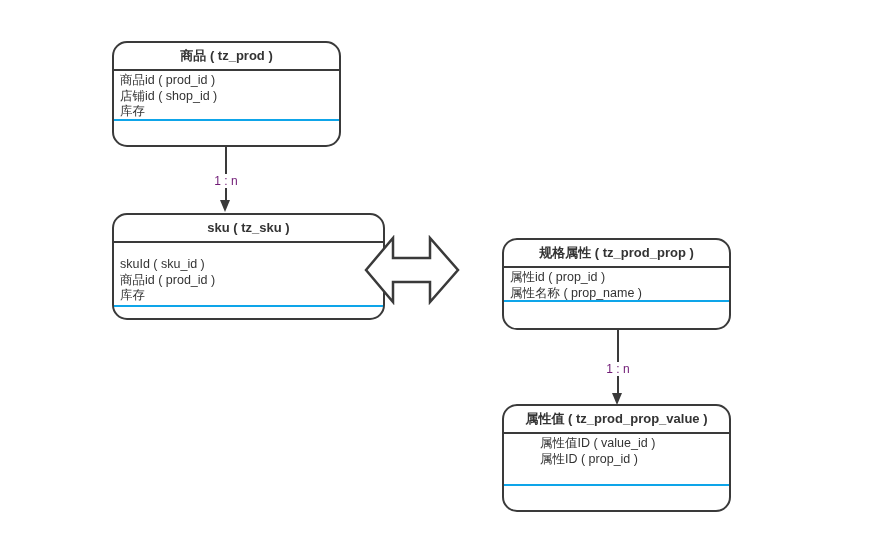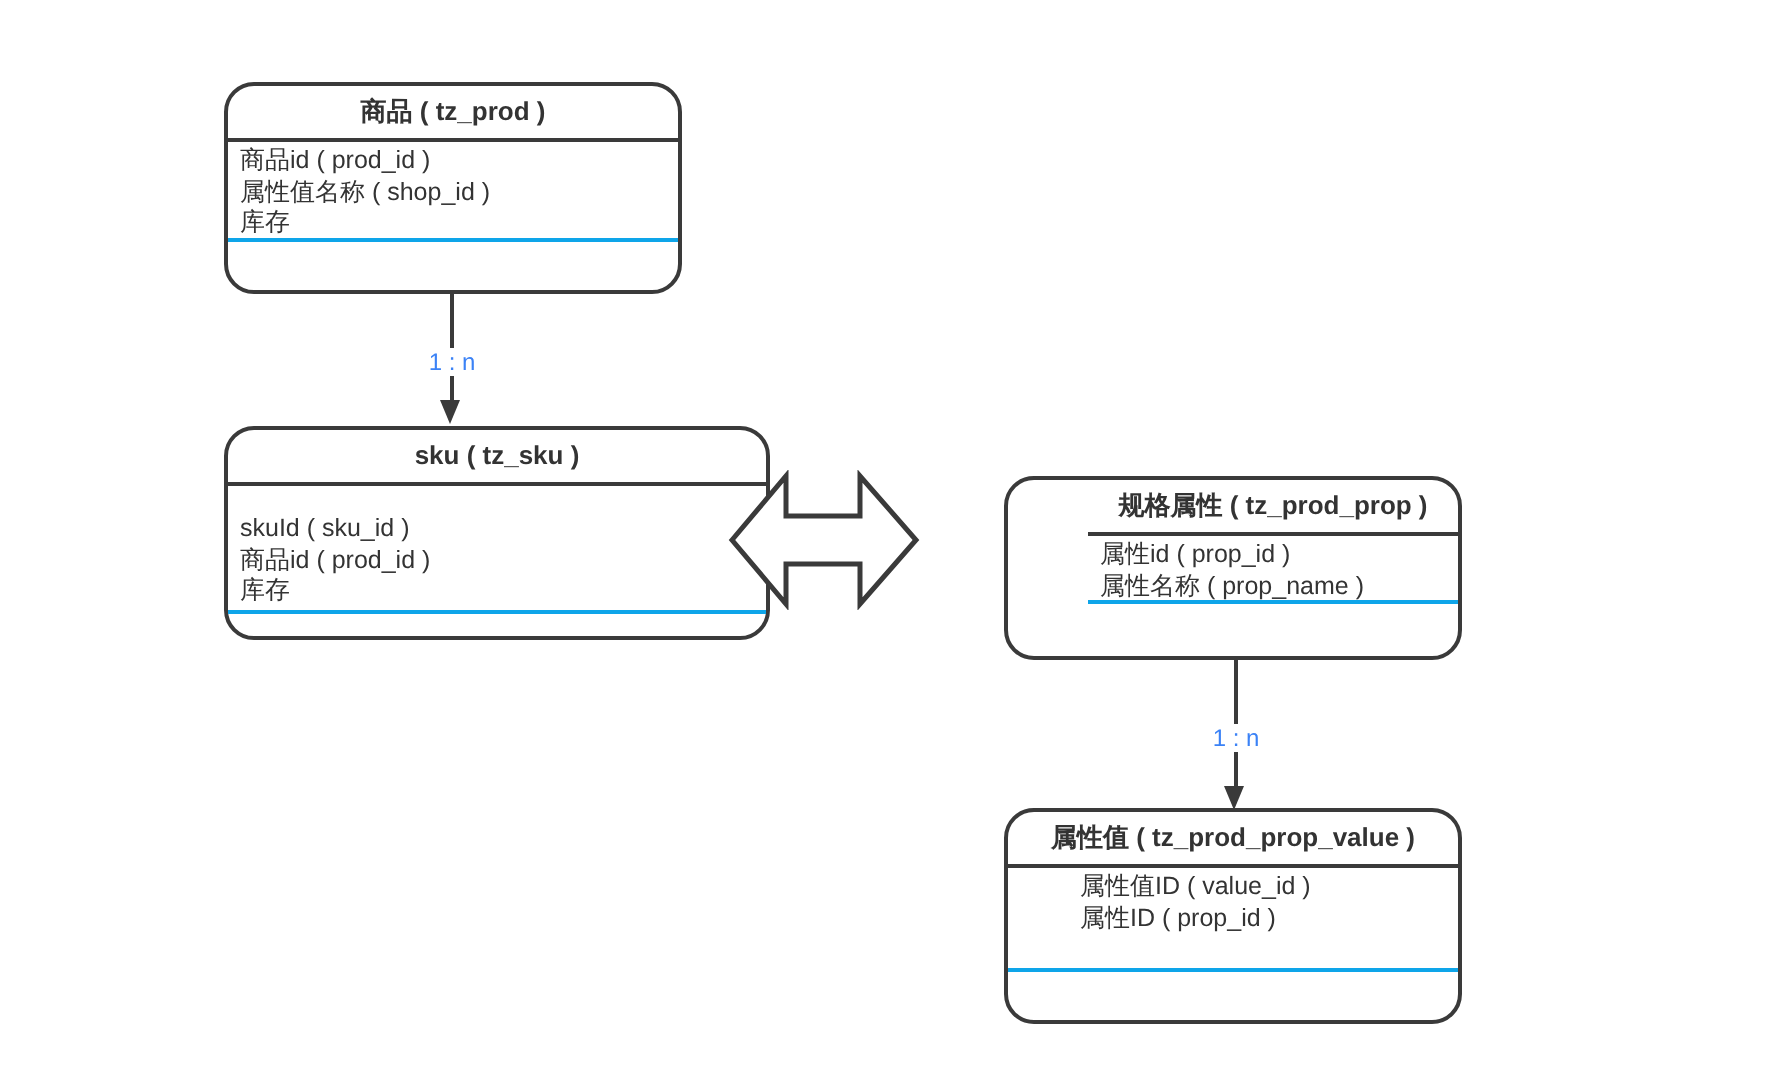--- a/index.html
+++ b/index.html
@@ -55,36 +55,36 @@
     border-left: 5.5px solid transparent;
     border-right: 5.5px solid transparent;
     border-top: 12px solid #3a3a3a;
   }
   .conn-label {
     position: absolute;
     transform: translate(-50%, -50%);
     background: #ffffff;
     padding: 0 3px;
     font-size: 12px;
-    color: #3b82f6;
+    color: #701a75;
     white-space: nowrap;
   }
 
   .double-arrow-svg { position: absolute; }
 </style>
 </head>
 <body>
 
 <div class="canvas">
 
   <div class="entity" style="left:112px; top:41px; width:229px; height:106px;">
     <div class="entity-title">商品 ( tz_prod )</div>
     <div class="entity-fields" style="height:50px;">
       <div class="field">商品id ( prod_id )</div>
-      <div class="field">属性值名称 ( shop_id )</div>
+      <div class="field">店铺id ( shop_id )</div>
       <div class="field">库存</div>
     </div>
     <div class="entity-empty"></div>
   </div>
 
   <div class="v-line" style="left:224.5px; top:147px; height:53px;"></div>
   <div class="arrowhead-down" style="left:220px; top:200px;"></div>
   <span class="conn-label" style="left:226px; top:181px;">1 : n</span>
 
   <div class="entity" style="left:112px; top:213px; width:273px; height:107px;">
@@ -94,21 +94,21 @@
       <div class="field">商品id ( prod_id )</div>
       <div class="field">库存</div>
     </div>
     <div class="entity-empty"></div>
   </div>
 
   <svg class="double-arrow-svg" style="left:363px; top:235px;" width="98" height="70" viewBox="0 0 98 70">
     <polygon points="3,35 30,3 30,23 67,23 67,3 95,35 67,67 67,47 30,47 30,67" fill="#ffffff" stroke="#3a3a3a" stroke-width="2.5" stroke-linejoin="miter"></polygon>
   </svg>
 
-  <div class="entity" style="left:502px; top:238px; width:229px; height:92px;padding-left:40px;">
+  <div class="entity" style="left:502px; top:238px; width:229px; height:92px;">
     <div class="entity-title">规格属性 ( tz_prod_prop )</div>
     <div class="entity-fields" style="height:34px;">
       <div class="field">属性id ( prop_id )</div>
       <div class="field">属性名称 ( prop_name )</div>
     </div>
     <div class="entity-empty"></div>
   </div>
 
   <div class="v-line" style="left:616.5px; top:330px; height:63px;"></div>
   <div class="arrowhead-down" style="left:612px; top:393px;"></div>

